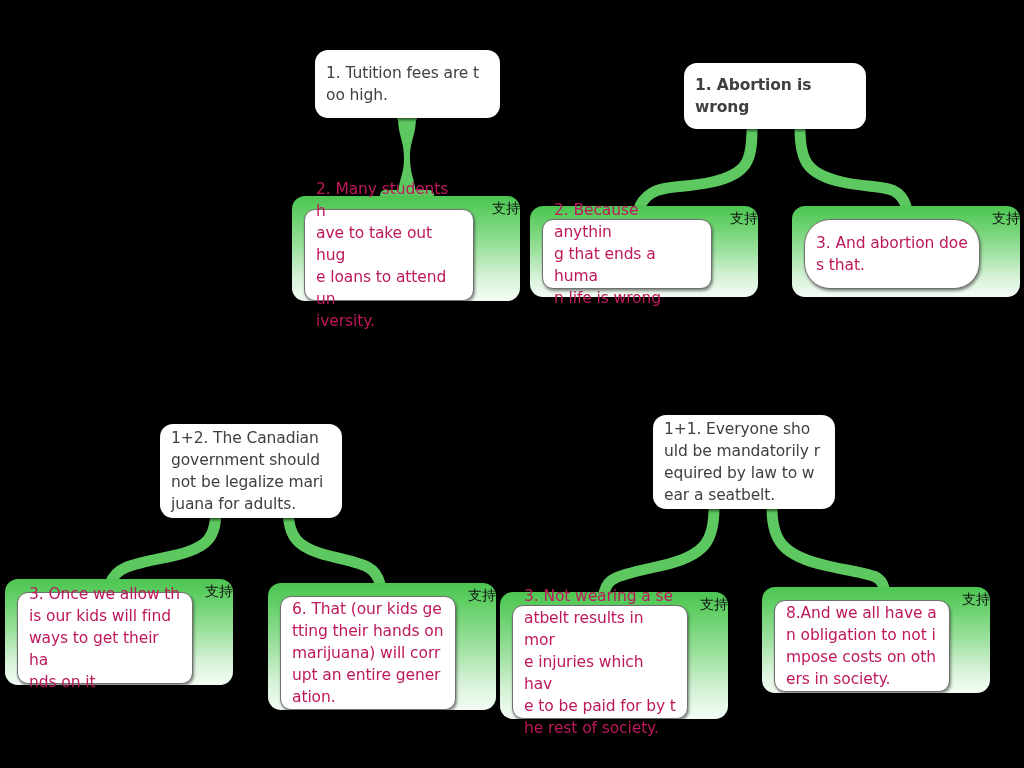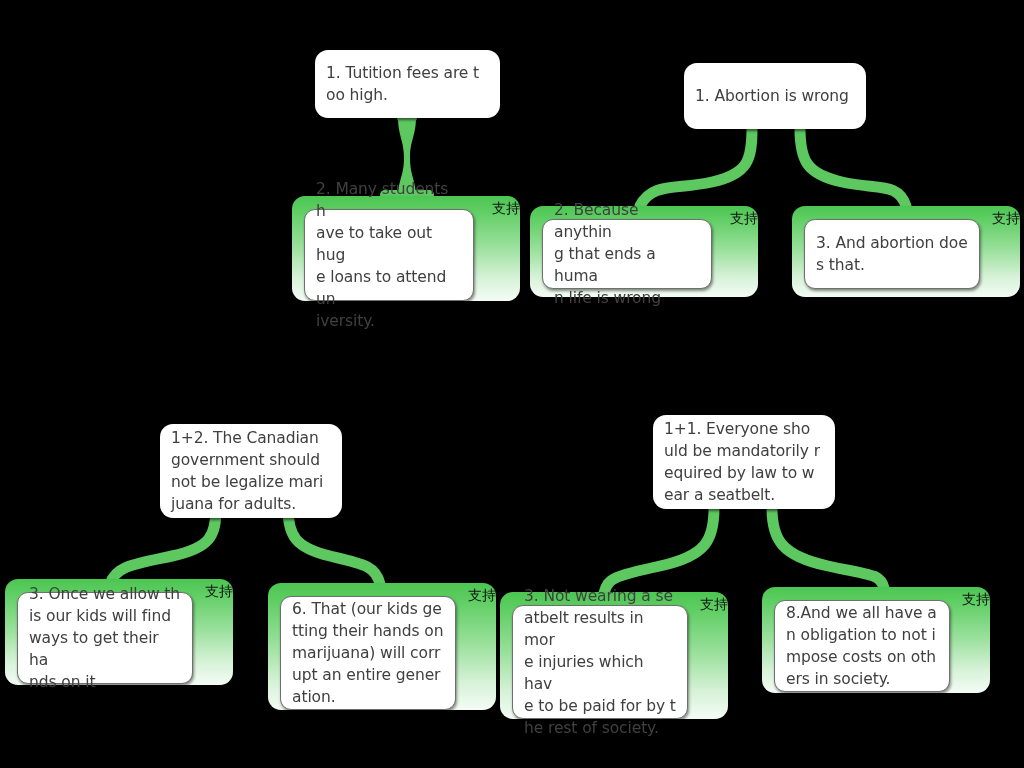--- a/index.html
+++ b/index.html
@@ -59,21 +59,21 @@
     background: #ffffff;
     border: 1px solid #6f6f6f;
     border-radius: 11px;
     box-shadow: 1px 2px 3px rgba(0,0,0,0.45);
     display: flex;
     align-items: center;
   }
   .node-sup .txt {
     font-size: 15.5px;
     line-height: 22px;
-    color: #404040;
+    color: #be185d;
     padding: 0 11px;
     white-space: pre-line;
     letter-spacing: -0.1px;
   }
   .sup-tag {
     position: absolute;
     top: 4px;
     font-size: 14px;
     line-height: 16px;
     color: #111111;
@@ -130,35 +130,35 @@
   <div class="node-sup" style="left:292px; top:196px; width:228px; height:105px;">
     <div class="inner" style="width:170px; height:92px;">
       <div class="txt">2. Many students h
 ave to take out hug
 e loans to attend un
 iversity.</div>
     </div>
     <div class="sup-tag" style="left:200px;">支持</div>
   </div>
 
-  <div class="node-plain" style="left:684px; top:63px; width:182px; height:66px;">
+  <div class="node-plain" style="left:684px; top:63px; width:182px; height:66px;font-weight:bold;">
     <div class="txt">1. Abortion is wrong</div>
   </div>
 
   <div class="node-sup" style="left:530px; top:206px; width:228px; height:91px;">
     <div class="inner" style="width:170px; height:70px;">
       <div class="txt">2. Because anythin
 g that ends a huma
 n life is wrong</div>
     </div>
     <div class="sup-tag" style="left:200px;">支持</div>
   </div>
 
   <div class="node-sup" style="left:792px; top:206px; width:228px; height:91px;">
-    <div class="inner" style="width:176px; height:70px;">
+    <div class="inner" style="width:176px; height:70px;border-radius:26px;">
       <div class="txt">3. And abortion doe
 s that.</div>
     </div>
     <div class="sup-tag" style="left:200px;">支持</div>
   </div>
 
   <div class="node-plain" style="left:160px; top:424px; width:182px; height:94px;">
     <div class="txt">1+2. The Canadian
 government should
 not be legalize mari

